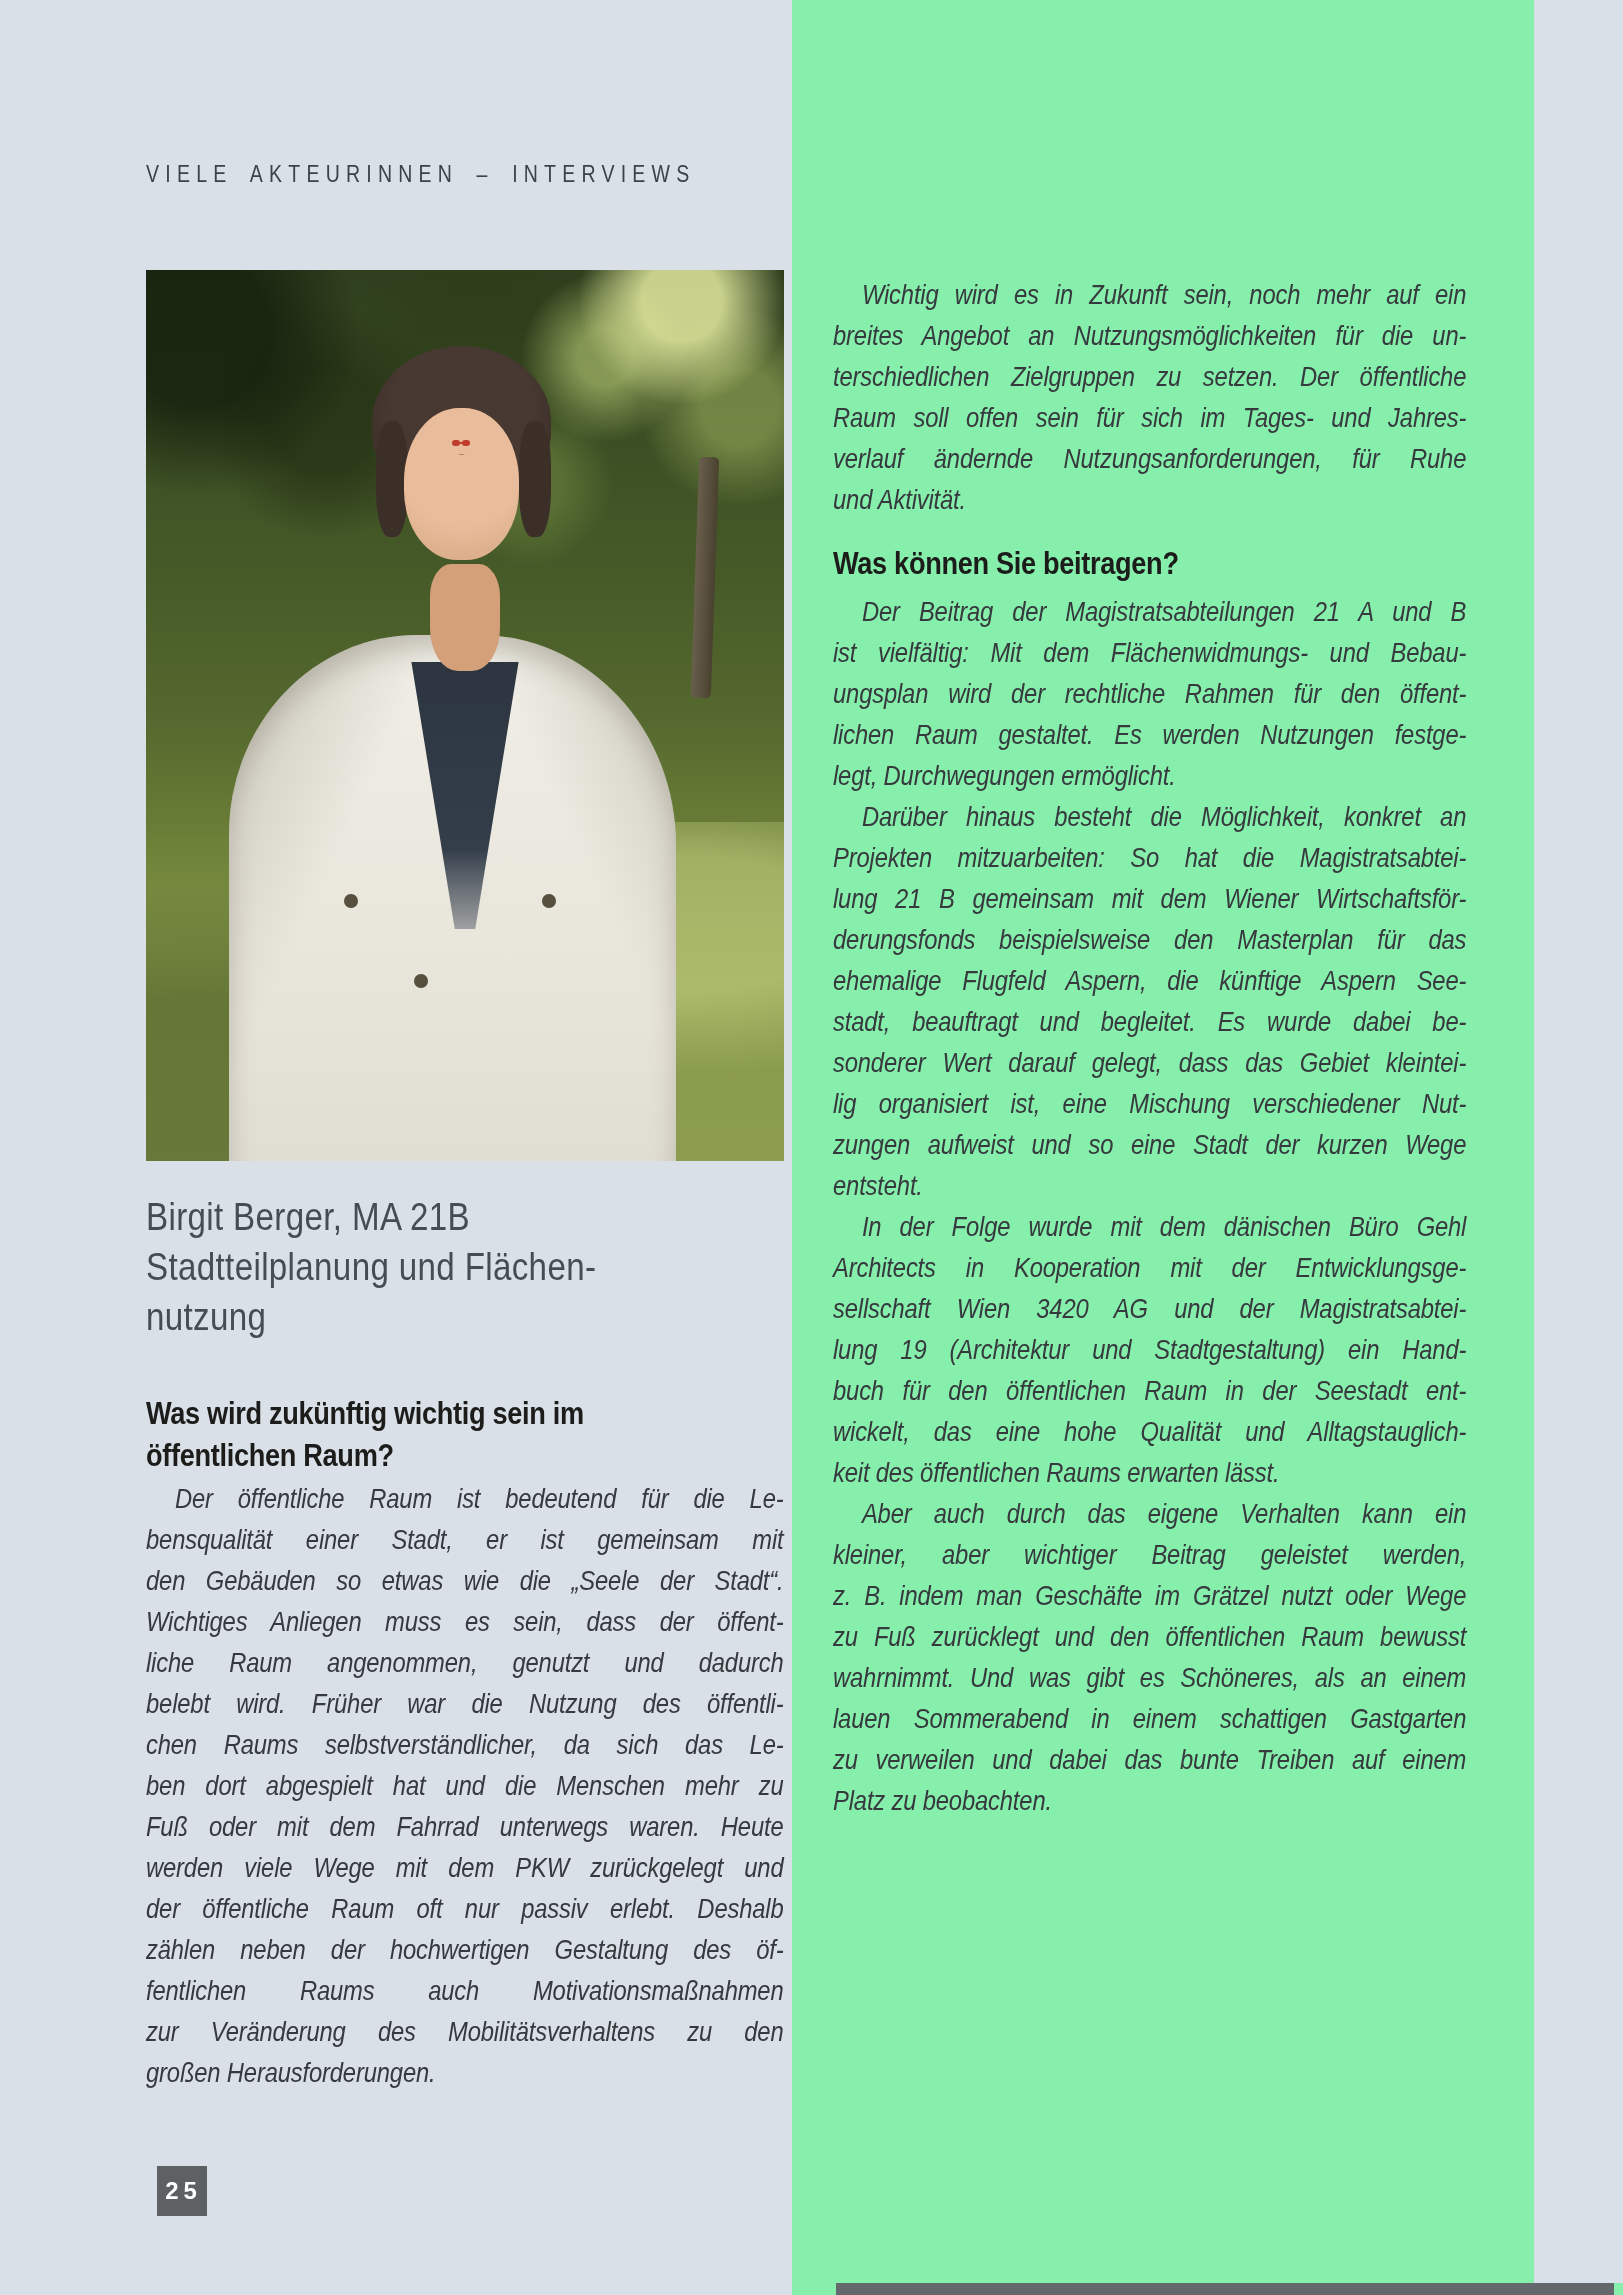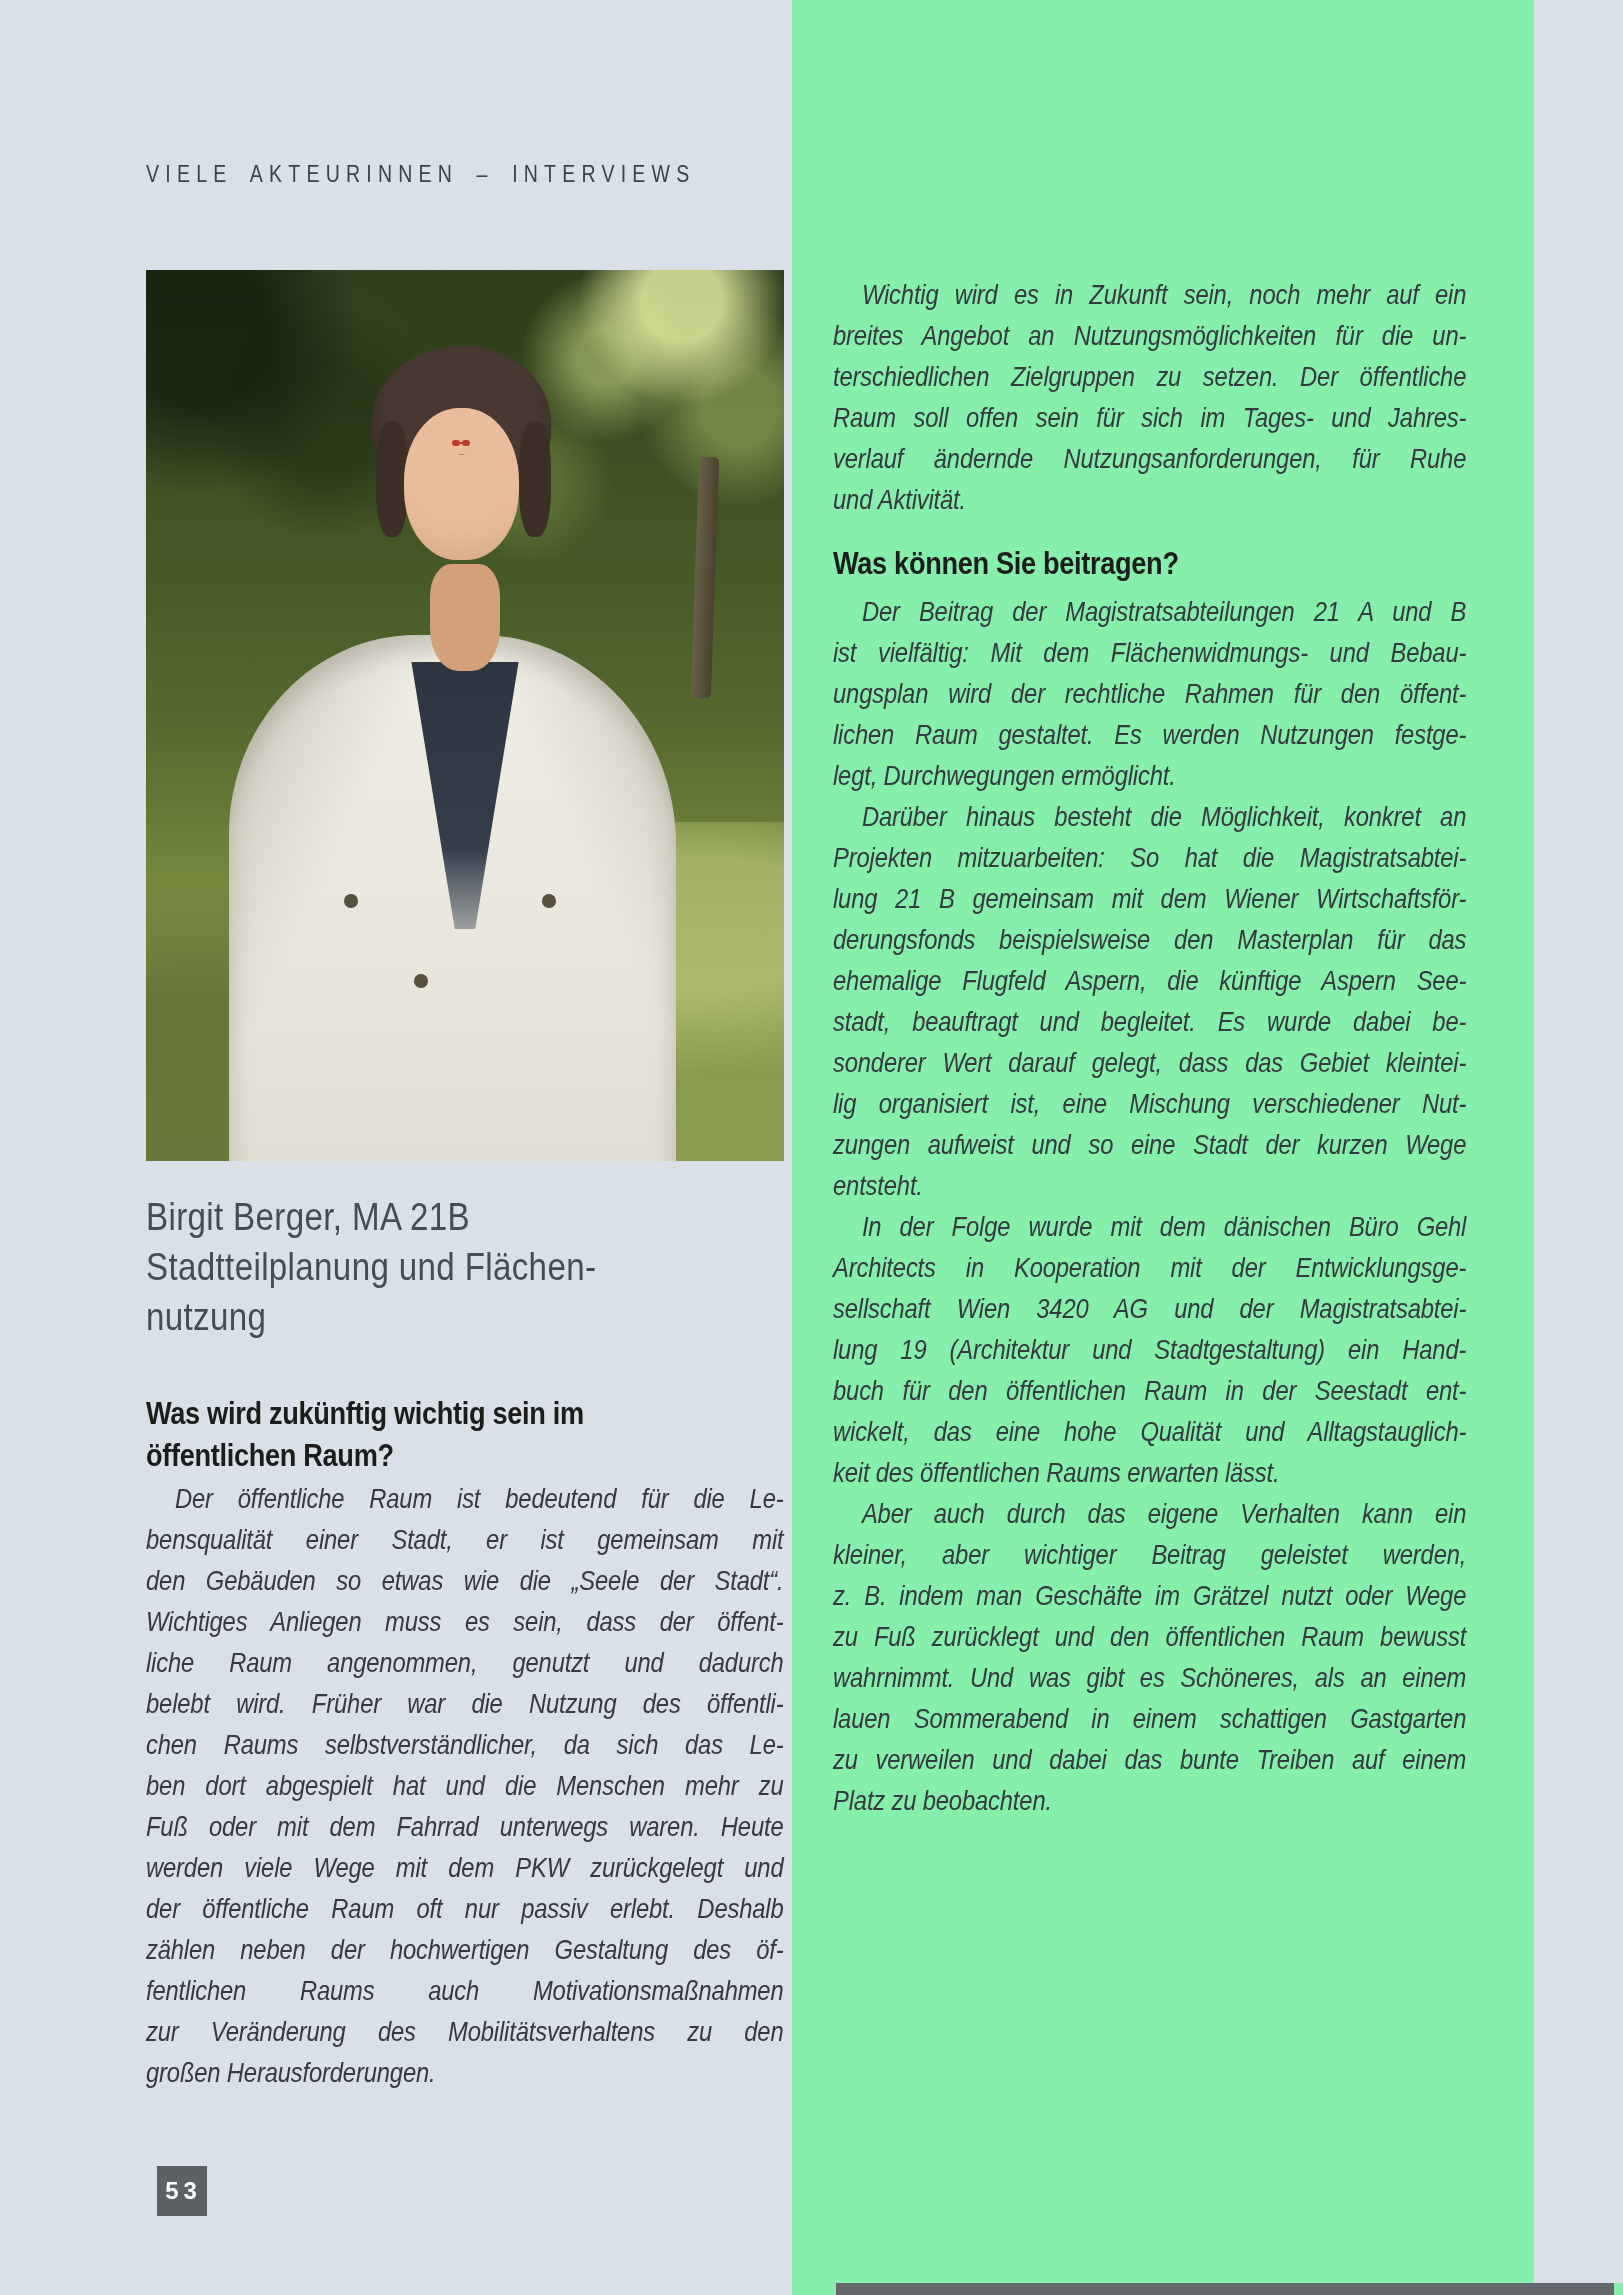--- a/index.html
+++ b/index.html
@@ -313,16 +313,16 @@
         <div class="tline">kleiner, aber wichtiger Beitrag geleistet werden,</div>
         <div class="tline">z. B. indem man Geschäfte im Grätzel nutzt oder Wege</div>
         <div class="tline">zu Fuß zurücklegt und den öffentlichen Raum bewusst</div>
         <div class="tline">wahrnimmt. Und was gibt es Schöneres, als an einem</div>
         <div class="tline">lauen Sommerabend in einem schattigen Gastgarten</div>
         <div class="tline">zu verweilen und dabei das bunte Treiben auf einem</div>
         <div class="tline">Platz zu beobachten.</div>
       </div>
   </div>
 
-  <div class="page-number">53</div>
+  <div class="page-number">25</div>
 
 </div>
 
 
 </body></html>

